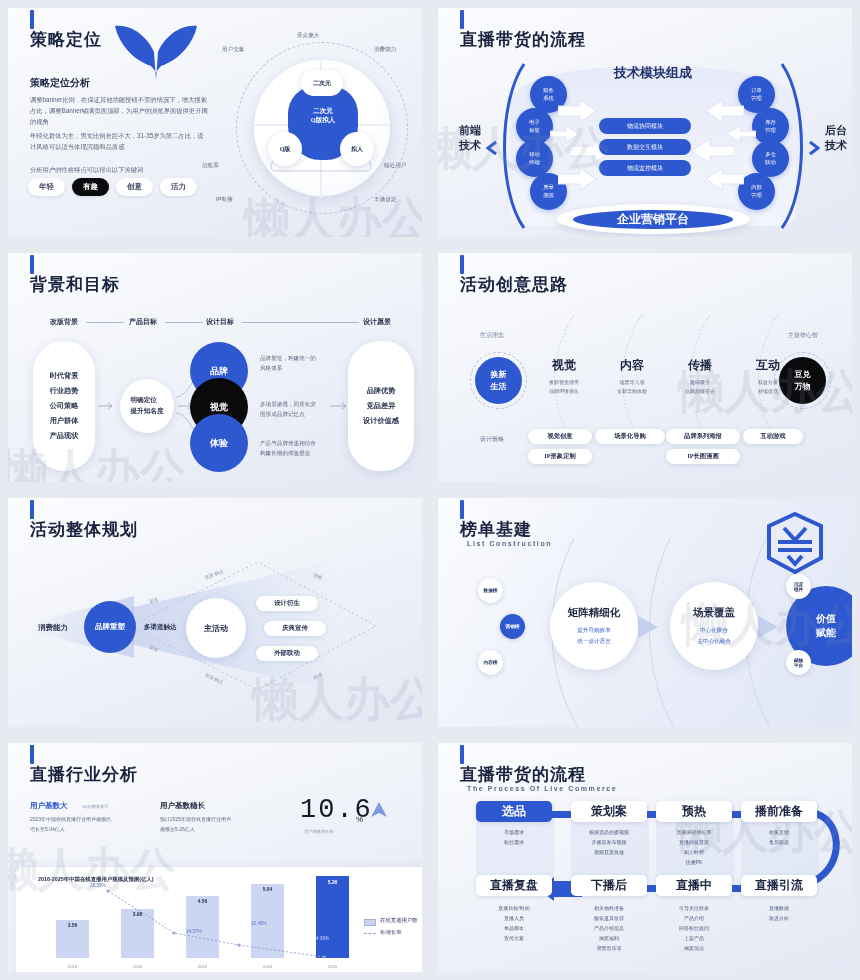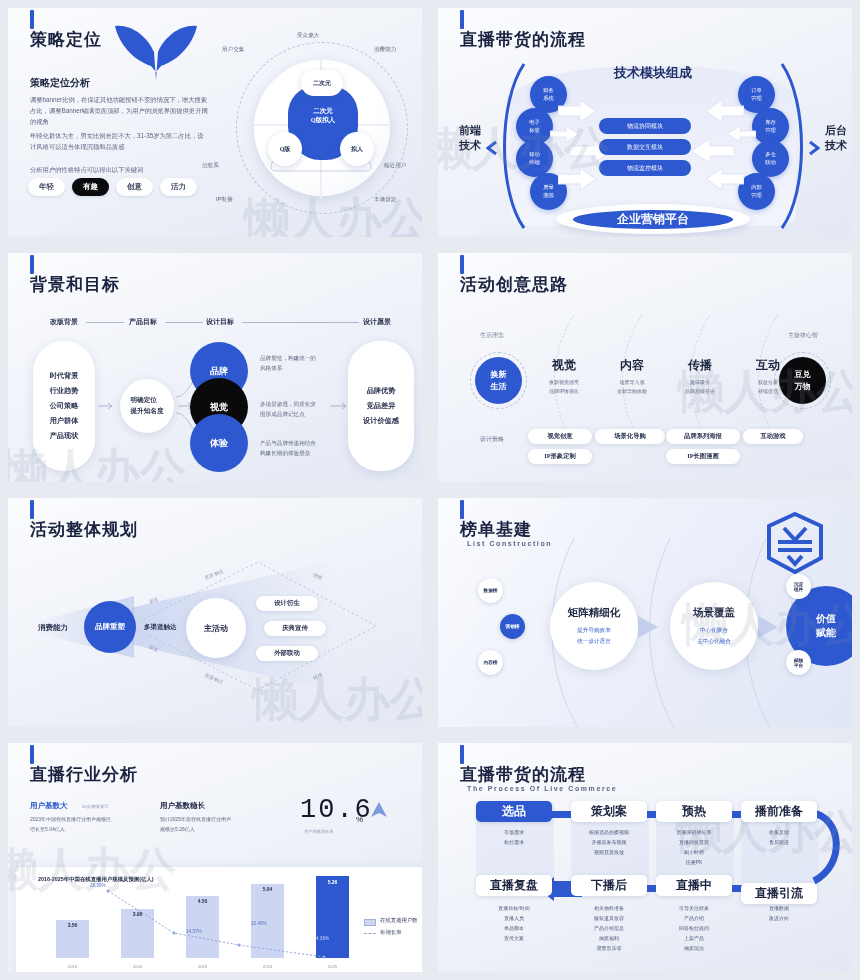--- a/index.html
+++ b/index.html
@@ -598,21 +598,21 @@
 
     <div class="s8-node" style="left:38px;top:132px;">
       <span>直播复盘</span>
         </div>
     <div class="s8-node" style="left:133px;top:132px;">
       <span>下播后</span>
         </div>
     <div class="s8-node" style="left:218px;top:132px;">
       <span>直播中</span>
         </div>
-    <div class="s8-node" style="left:303px;top:132px;margin-top:8px;">
+    <div class="s8-node" style="left:303px;top:132px;">
       <span>直播引流</span>
         </div>
 
     <div class="s8-col" style="left:38px;top:160px;">直播目标/时间<br>直播人员<br>单品脚本<br>宣传文案</div>
     <div class="s8-col" style="left:133px;top:160px;">相关物料准备<br>服装道具妆容<br>产品介绍信息<br>抽奖福利<br>背景音乐等</div>
     <div class="s8-col" style="left:218px;top:160px;">引导关注转发<br>产品介绍<br>回答粉丝提问<br>上架产品<br>抽奖玩法</div>
     <div class="s8-col" style="left:303px;top:160px;">直播数据<br>改进方向</div>
     <div class="wm" style="right:-8px;top:58px;">懒人办公</div>
   </div>
     </div>

